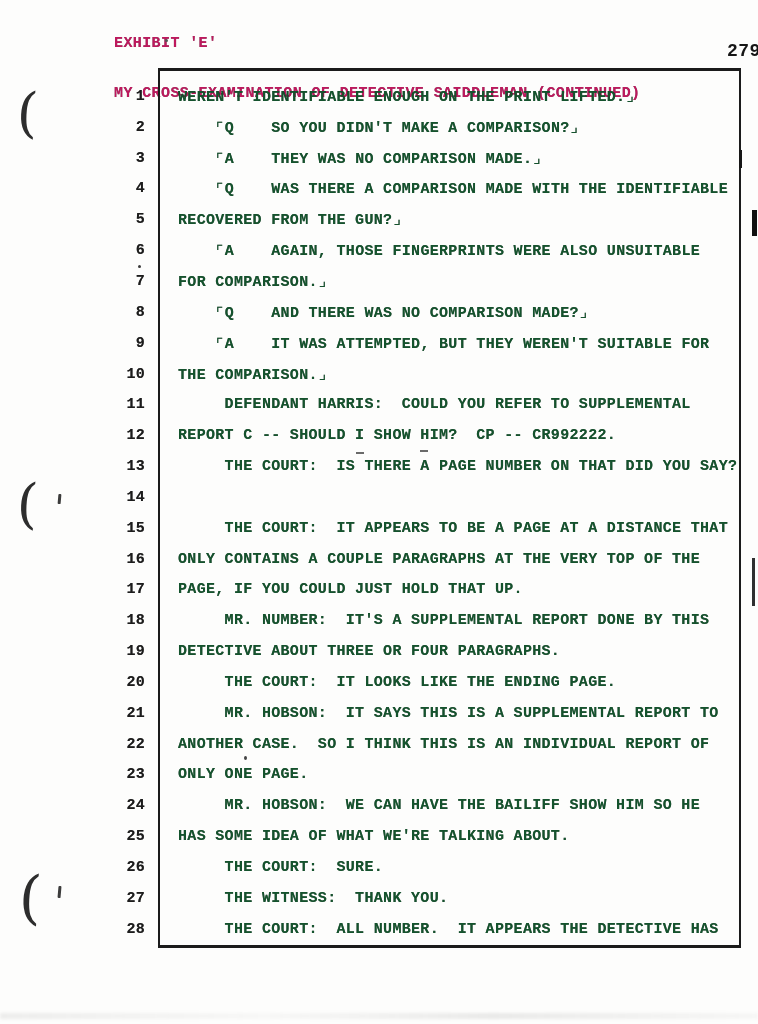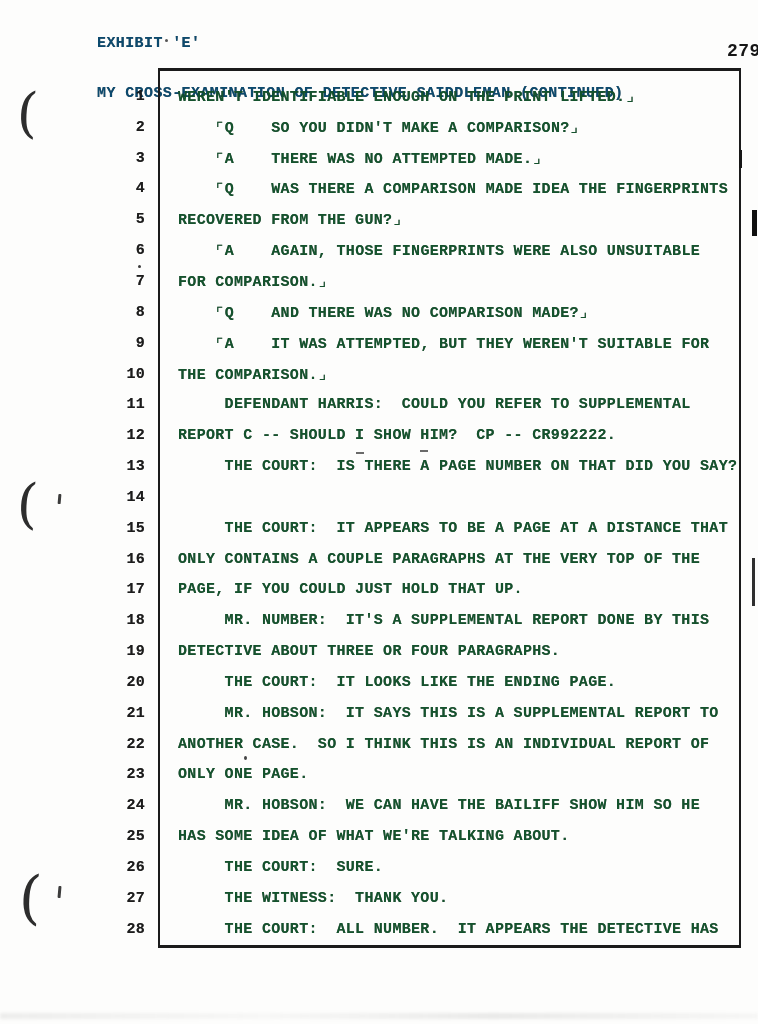--- a/index.html
+++ b/index.html
@@ -7,23 +7,23 @@
     position:relative;
     width:758px; height:1024px;
     background:#fdfdfc;
     overflow:hidden;
     font-family:"Liberation Mono","DejaVu Sans Mono",monospace;
     color:#1f1f1f;
   }
 
   
   .header {
-    position:absolute; left:97px; top:3px;
+    position:absolute; left:114px; top:3px;
     font-size:15px; font-weight:700; line-height:16.5px;
-    letter-spacing:0.4px; white-space:pre; color:#0c4a6e;
+    letter-spacing:0.4px; white-space:pre; color:#be185d;
     text-shadow:0 0 0.4px rgba(0,0,0,0.55);
   }
   .page-number {
     position:absolute; left:727px; top:41px;
     font-size:18px; font-weight:700; letter-spacing:0.4px; color:#161616;
   }
 
   
   .box {
     position:absolute; left:158px; top:68px;
@@ -110,26 +110,26 @@
         <span class="txt">WEREN'T IDENTIFIABLE ENOUGH ON THE PRINT LIFTED.⌟</span>
       </div>
 
       <div class="row">
         <span class="num">2</span>
         <span class="txt">    ⌜Q    SO YOU DIDN'T MAKE A COMPARISON?⌟</span>
       </div>
 
       <div class="row">
         <span class="num">3</span>
-        <span class="txt">    ⌜A    THERE WAS NO ATTEMPTED MADE.⌟</span>
+        <span class="txt">    ⌜A    THEY WAS NO COMPARISON MADE.⌟</span>
       </div>
 
       <div class="row">
         <span class="num">4</span>
-        <span class="txt">    ⌜Q    WAS THERE A COMPARISON MADE IDEA THE FINGERPRINTS</span>
+        <span class="txt">    ⌜Q    WAS THERE A COMPARISON MADE WITH THE IDENTIFIABLE</span>
       </div>
 
       <div class="row">
         <span class="num">5</span>
         <span class="txt">RECOVERED FROM THE GUN?⌟</span>
       </div>
 
       <div class="row">
         <span class="num">6</span>
         <span class="txt">    ⌜A    AGAIN, THOSE FINGERPRINTS WERE ALSO UNSUITABLE</span>

